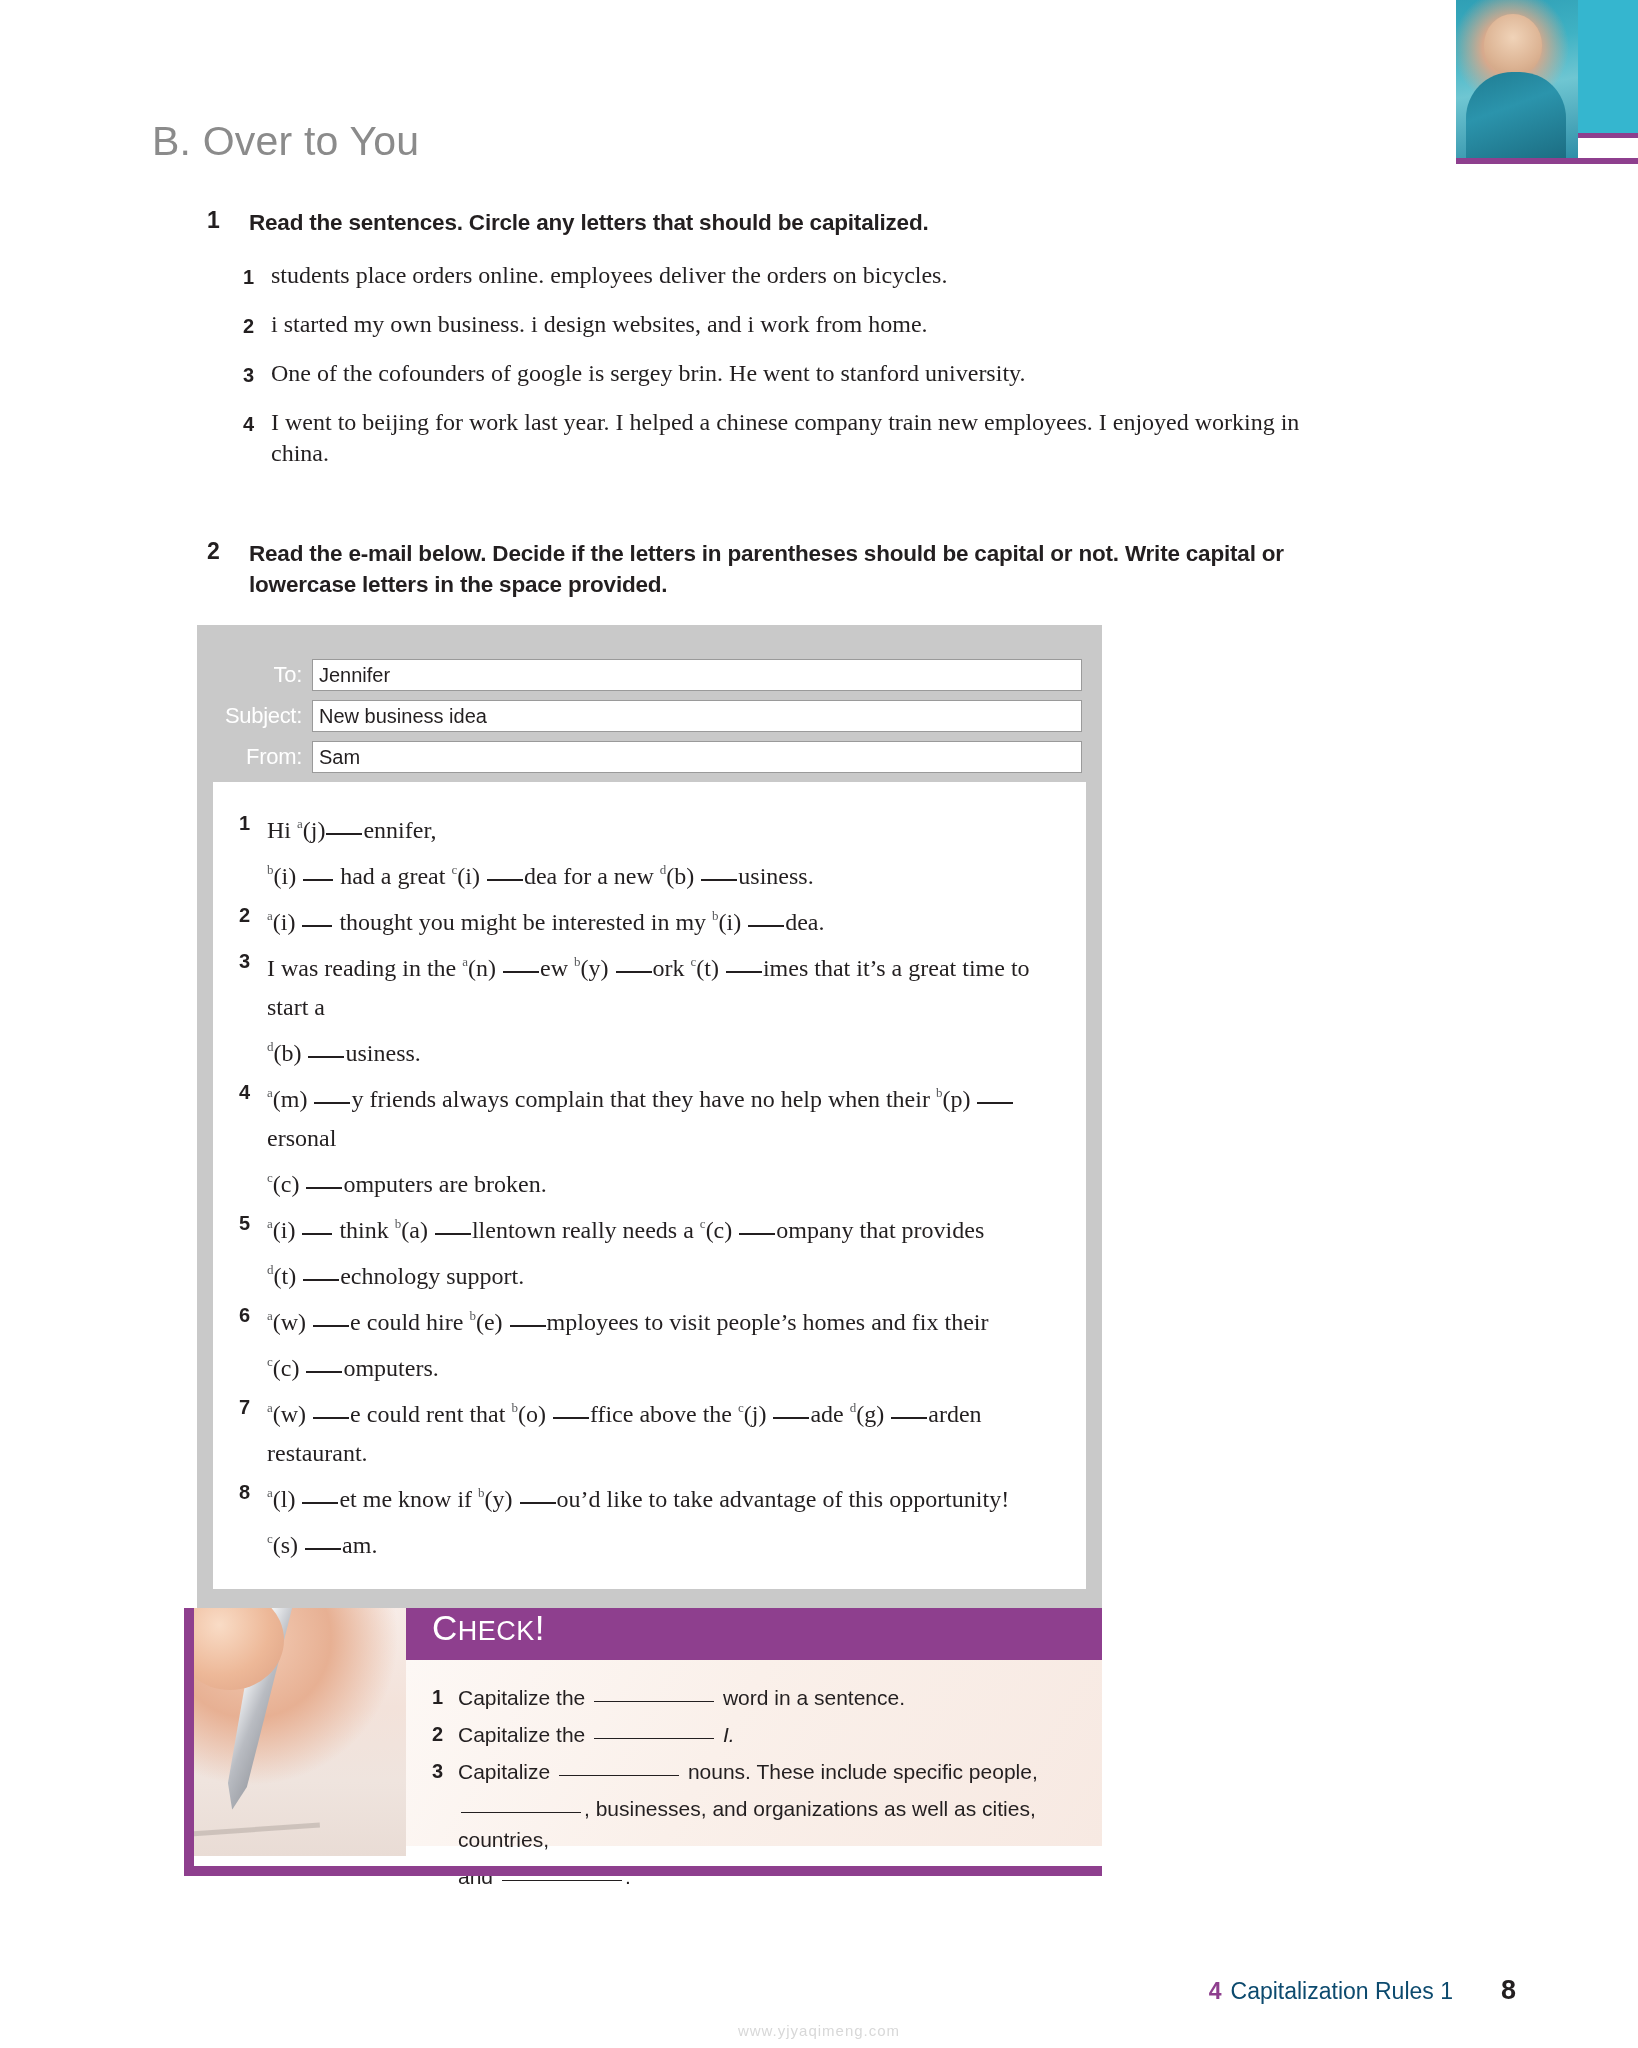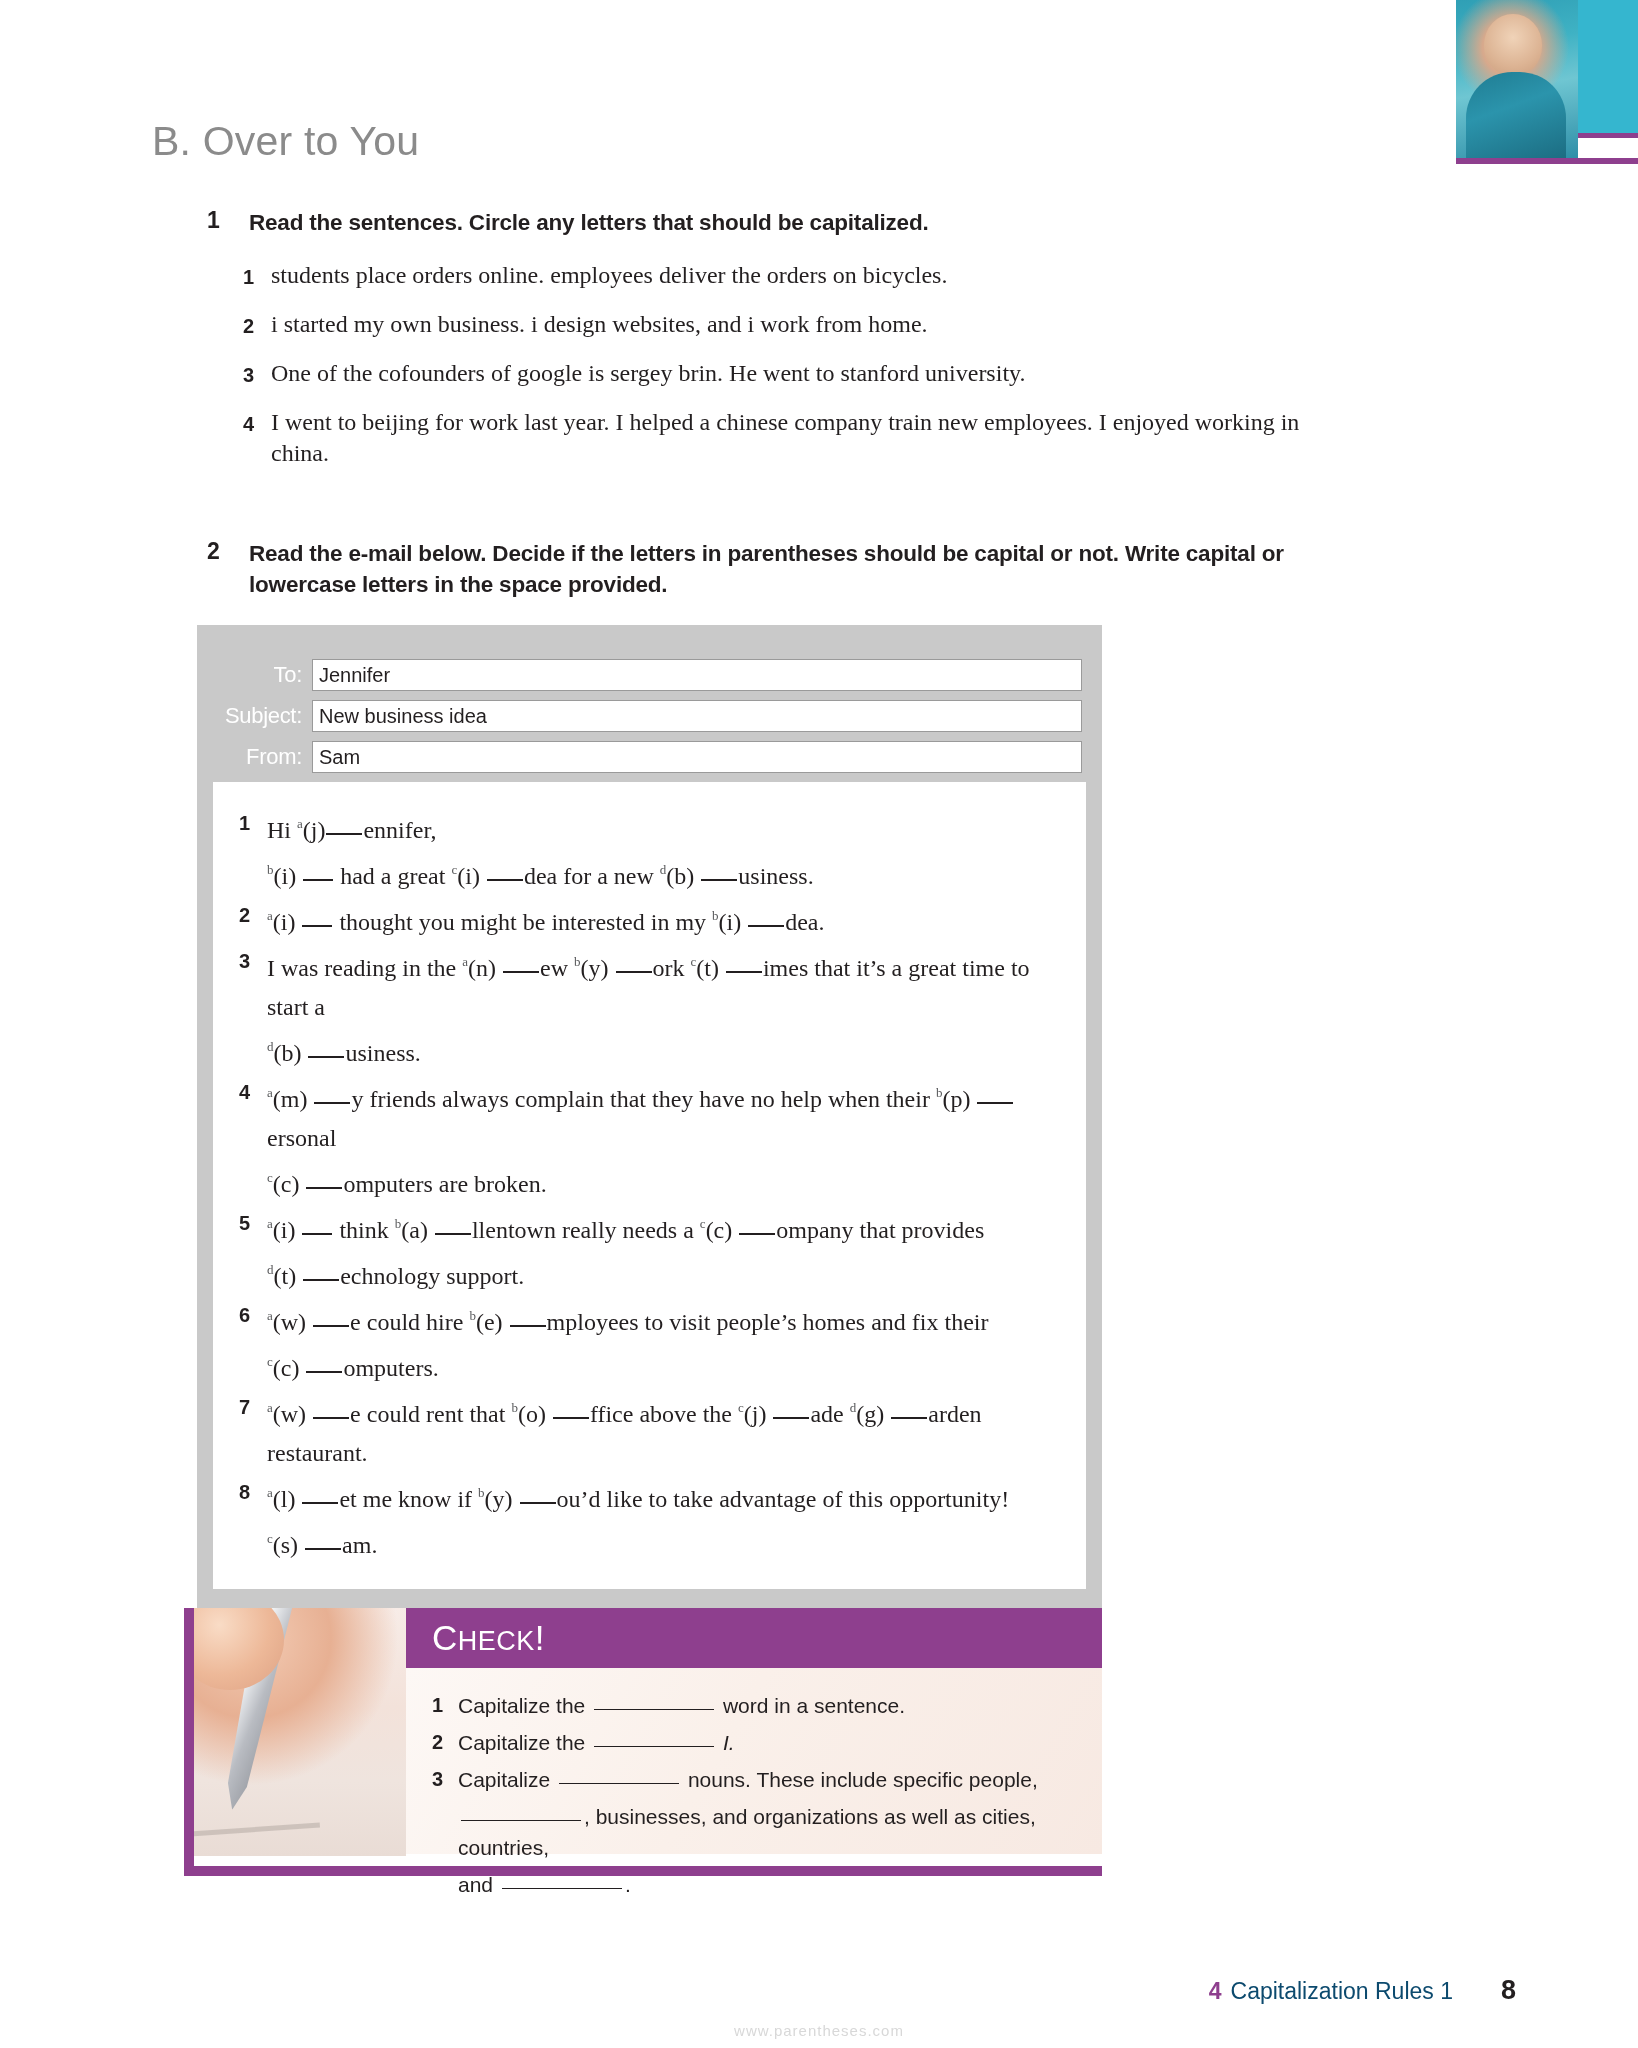--- a/index.html
+++ b/index.html
@@ -255,23 +255,23 @@
   }
   .check-panel {
     position: absolute;
     left: 222px;
     top: 0;
     right: 0;
     bottom: 0;
   }
   .check-header {
     background: #8e3f8e;
-    height: 60px;
+    height: 52px;
     display: flex;
-    align-items: center;
+    align-items: flex-start;
     padding-left: 26px;
     box-sizing: border-box;
   }
   .check-title {
     font-family: "Liberation Sans", sans-serif;
     color: #ffffff;
     font-size: 35px;
     font-weight: 400;
     letter-spacing: 0.5px;
   }
@@ -515,13 +515,13 @@
   </div>
   <div class="check-left-bar"></div>
   <div class="check-bottom-bar"></div>
 </div>
 
 <div class="footer">
   <span class="unit-num">4</span>
   <span class="unit-title">Capitalization Rules 1</span>
   <span class="page-num">8</span>
 </div>
-<div class="watermark">www.parentheses.com</div>
+<div class="watermark">www.yjyaqimeng.com</div>
 
 </body></html>

